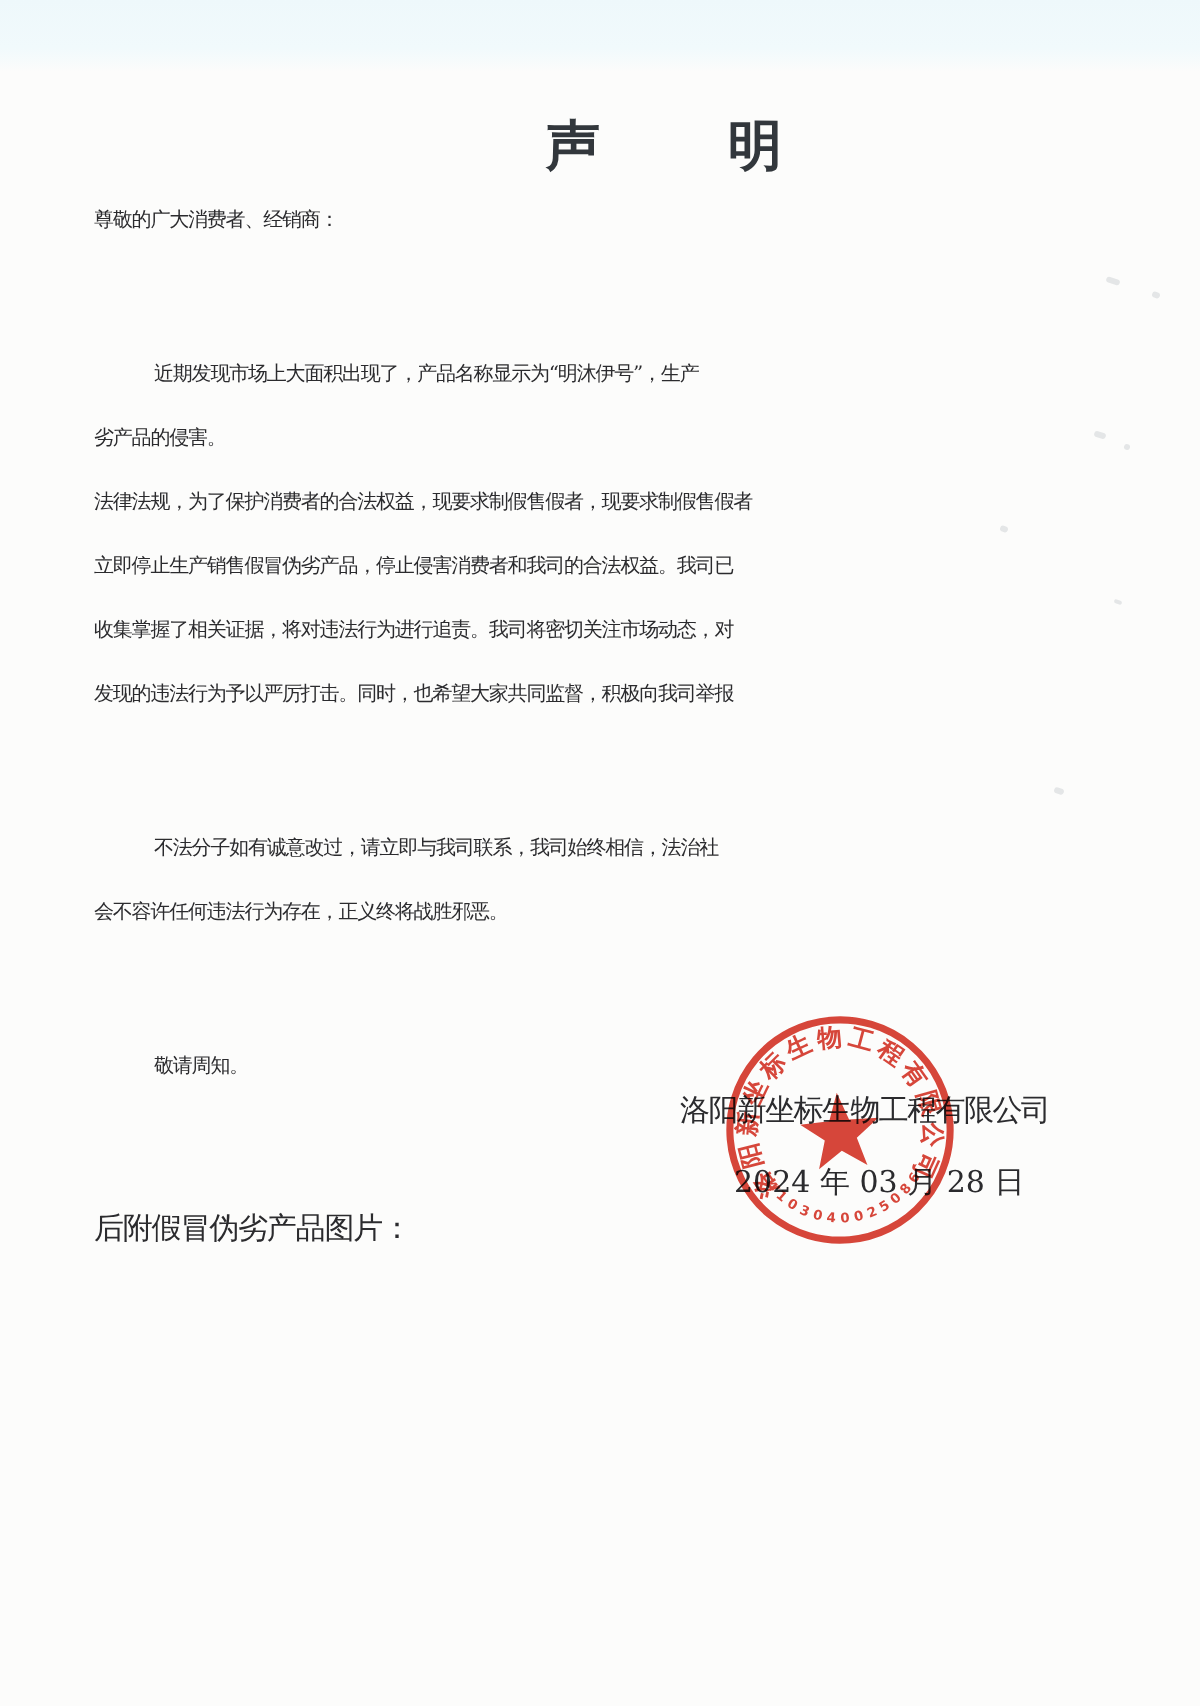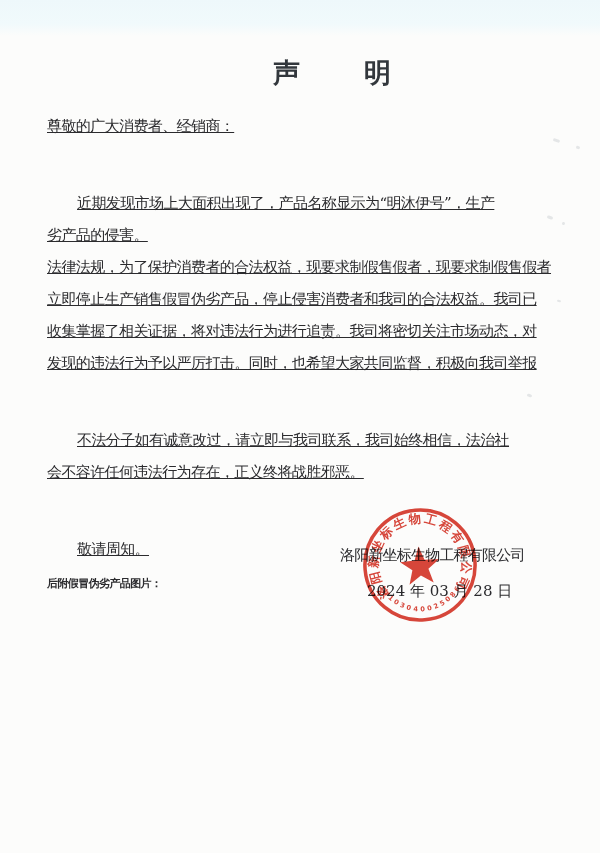--- a/index.html
+++ b/index.html
@@ -13,38 +13,37 @@
     position:absolute;left:0;top:0;width:600px;height:40px;
     background:linear-gradient(#eef8fb 0px,#f1fafc 24px,#fcfcfb 36px);
   }
   .doc-title{
     position:absolute;left:225px;top:55px;
     font-size:27px;font-weight:bold;color:#32373c;
     letter-spacing:0;white-space:nowrap;margin-left:48px;
   }
   .doc-title .gap{display:inline-block;width:64px;}
   .body-flow{
-    position:absolute;left:47px;top:110px;width:492px;
-    font-size:15px;line-height:32px;letter-spacing:-0.6px;
+    position:absolute;left:47px;top:95px;width:492px;
+    font-size:10px;line-height:32px;letter-spacing:-0.6px;
     white-space:nowrap;
-    text-decoration:underline;
   }
   .body-flow .line{height:32px;}
   .body-flow .line.indent{padding-left:30px;margin-top:45px;}
   .sig-company{
     position:absolute;left:340px;top:546px;
     font-size:15px;letter-spacing:-0.8px;white-space:nowrap;
   }
   .sig-date{
     position:absolute;left:367px;top:582px;
     font-size:15px;letter-spacing:0;white-space:nowrap;
   }
   .attachment-note{
-    position:absolute;left:47px;top:576px;
-    font-size:11px;letter-spacing:-0.6px;white-space:nowrap;font-weight:bold;
+    position:absolute;left:47px;top:605px;
+    font-size:15px;letter-spacing:-0.6px;white-space:nowrap;
   }
   .stamp{
     position:absolute;left:361px;top:506px;width:118px;height:118px;
     transform:rotate(-5deg);
     mix-blend-mode:multiply;opacity:0.92;
     pointer-events:none;
   }
   .speck{
     position:absolute;background:#6a7480;opacity:0.16;border-radius:2px;
     transform:rotate(18deg);

